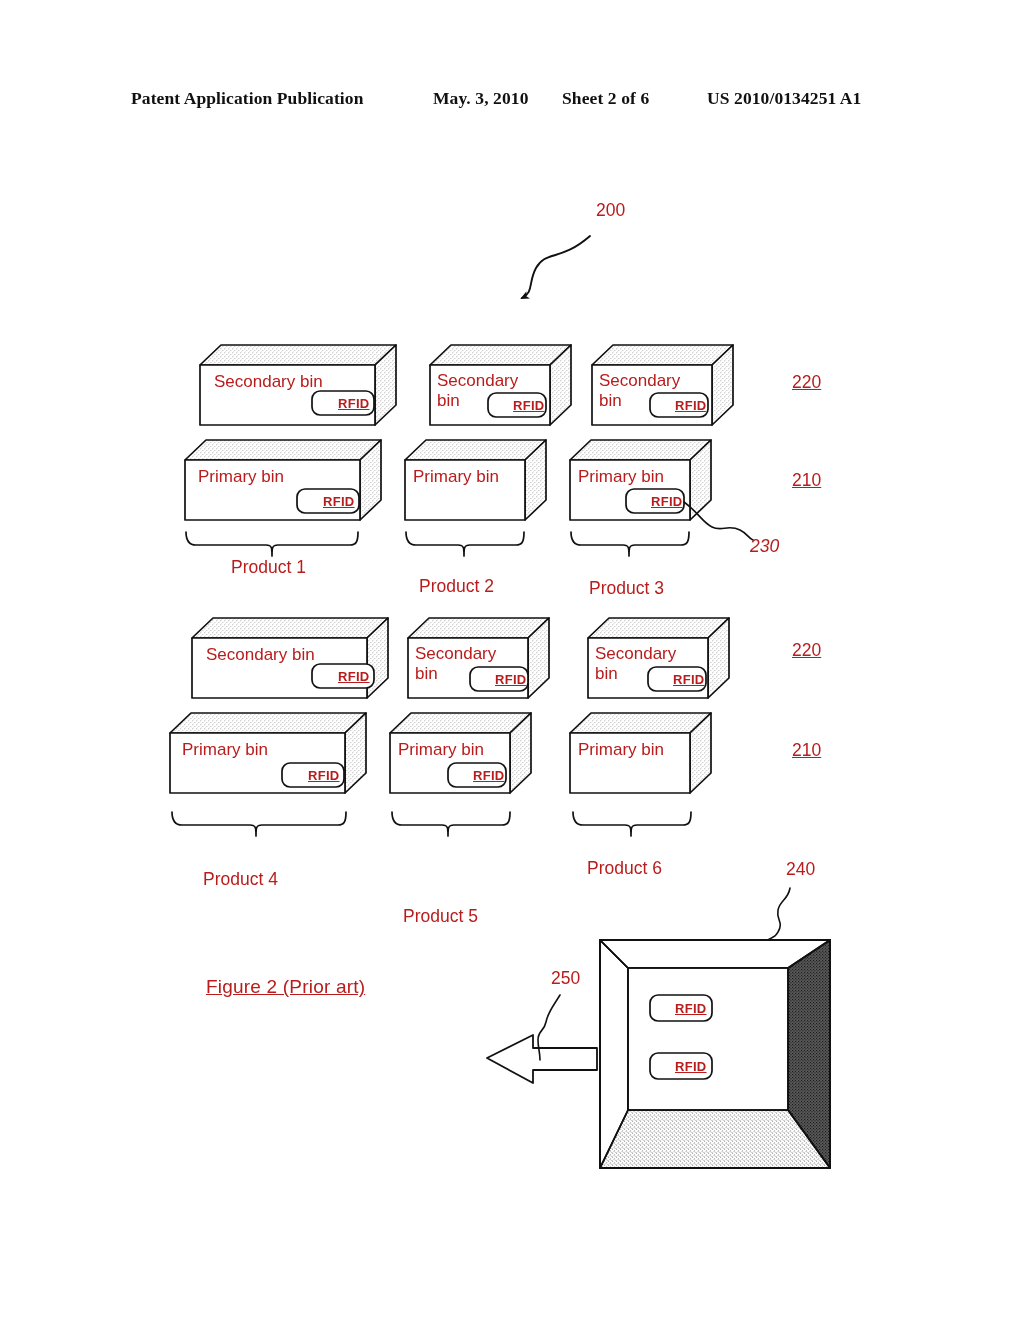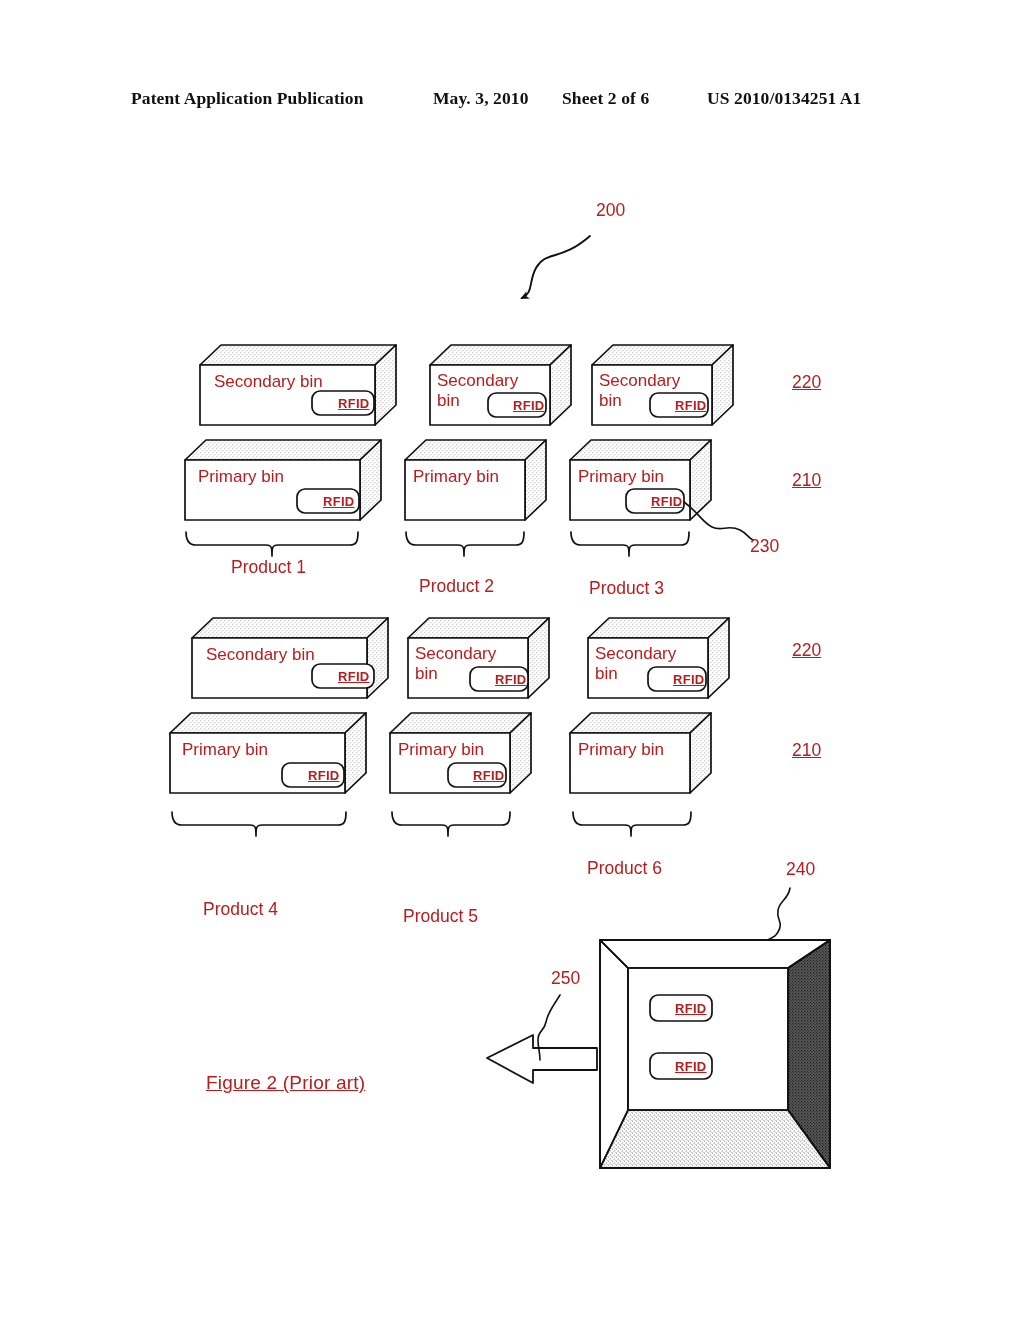--- a/index.html
+++ b/index.html
@@ -241,21 +241,21 @@
 <span class="fig-text bin-label" style="left:198px; top:467px;">Primary bin</span>
 <span class="fig-text rfid-text" style="left:311px; top:494px;">RFID</span>
 
 <span class="fig-text bin-label" style="left:413px; top:467px;">Primary bin</span>
 
 <span class="fig-text bin-label" style="left:578px; top:467px;">Primary bin</span>
 <span class="fig-text rfid-text" style="left:639px; top:494px;">RFID</span>
 
 <span class="fig-text ref-num" style="left:792px; top:470px;">210</span>
 
-<span class="fig-text ref-num-plain" style="left:750px; top:536px;">230</span>
+<span class="fig-text ref-num-plain" style="left:750px; top:536px;font-style:italic;">230</span>
 
 <span class="fig-text product-label" style="left:231px; top:557px;">Product 1</span>
 <span class="fig-text product-label" style="left:419px; top:576px;">Product 2</span>
 <span class="fig-text product-label" style="left:589px; top:578px;">Product 3</span>
 
 <span class="fig-text bin-label" style="left:206px; top:645px;">Secondary bin</span>
 <span class="fig-text rfid-text" style="left:326px; top:669px;">RFID</span>
 
 <span class="fig-text bin-label two-line" style="left:415px; top:644px;">Secondary bin</span>
 <span class="fig-text rfid-text" style="left:483px; top:672px;">RFID</span>
@@ -268,23 +268,23 @@
 <span class="fig-text bin-label" style="left:182px; top:740px;">Primary bin</span>
 <span class="fig-text rfid-text" style="left:296px; top:768px;">RFID</span>
 
 <span class="fig-text bin-label" style="left:398px; top:740px;">Primary bin</span>
 <span class="fig-text rfid-text" style="left:461px; top:768px;">RFID</span>
 
 <span class="fig-text bin-label" style="left:578px; top:740px;">Primary bin</span>
 
 <span class="fig-text ref-num" style="left:792px; top:740px;">210</span>
 
-<span class="fig-text product-label" style="left:203px; top:899px;">Product 4</span>
+<span class="fig-text product-label" style="left:203px; top:869px;">Product 4</span>
 <span class="fig-text product-label" style="left:403px; top:870px;margin-top:36px;">Product 5</span>
 <span class="fig-text product-label" style="left:587px; top:858px;">Product 6</span>
 
 <span class="fig-text ref-num-plain" style="left:786px; top:859px;">240</span>
 <span class="fig-text ref-num-plain" style="left:551px; top:968px;">250</span>
 
 <span class="fig-text rfid-text" style="left:663px; top:1001px;">RFID</span>
 <span class="fig-text rfid-text" style="left:663px; top:1059px;">RFID</span>
 
-<span class="fig-text fig-caption" style="left:206px; top:1072px;">Figure 2 (Prior art)</span>
+<span class="fig-text fig-caption" style="left:206px; top:976px;">Figure 2 (Prior art)</span>
 
 </body></html>

